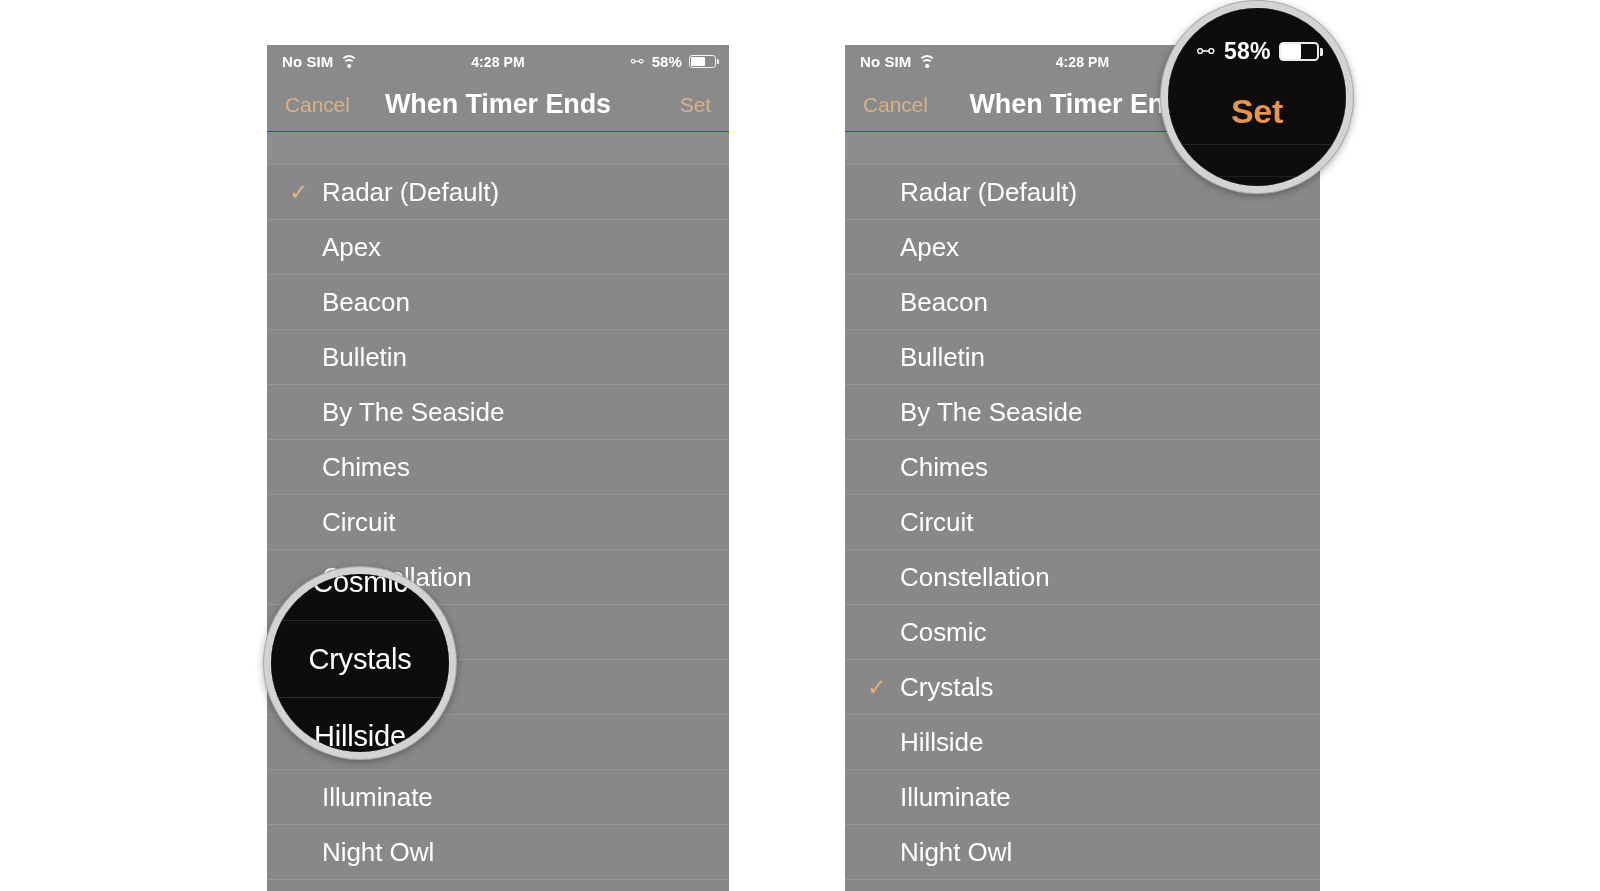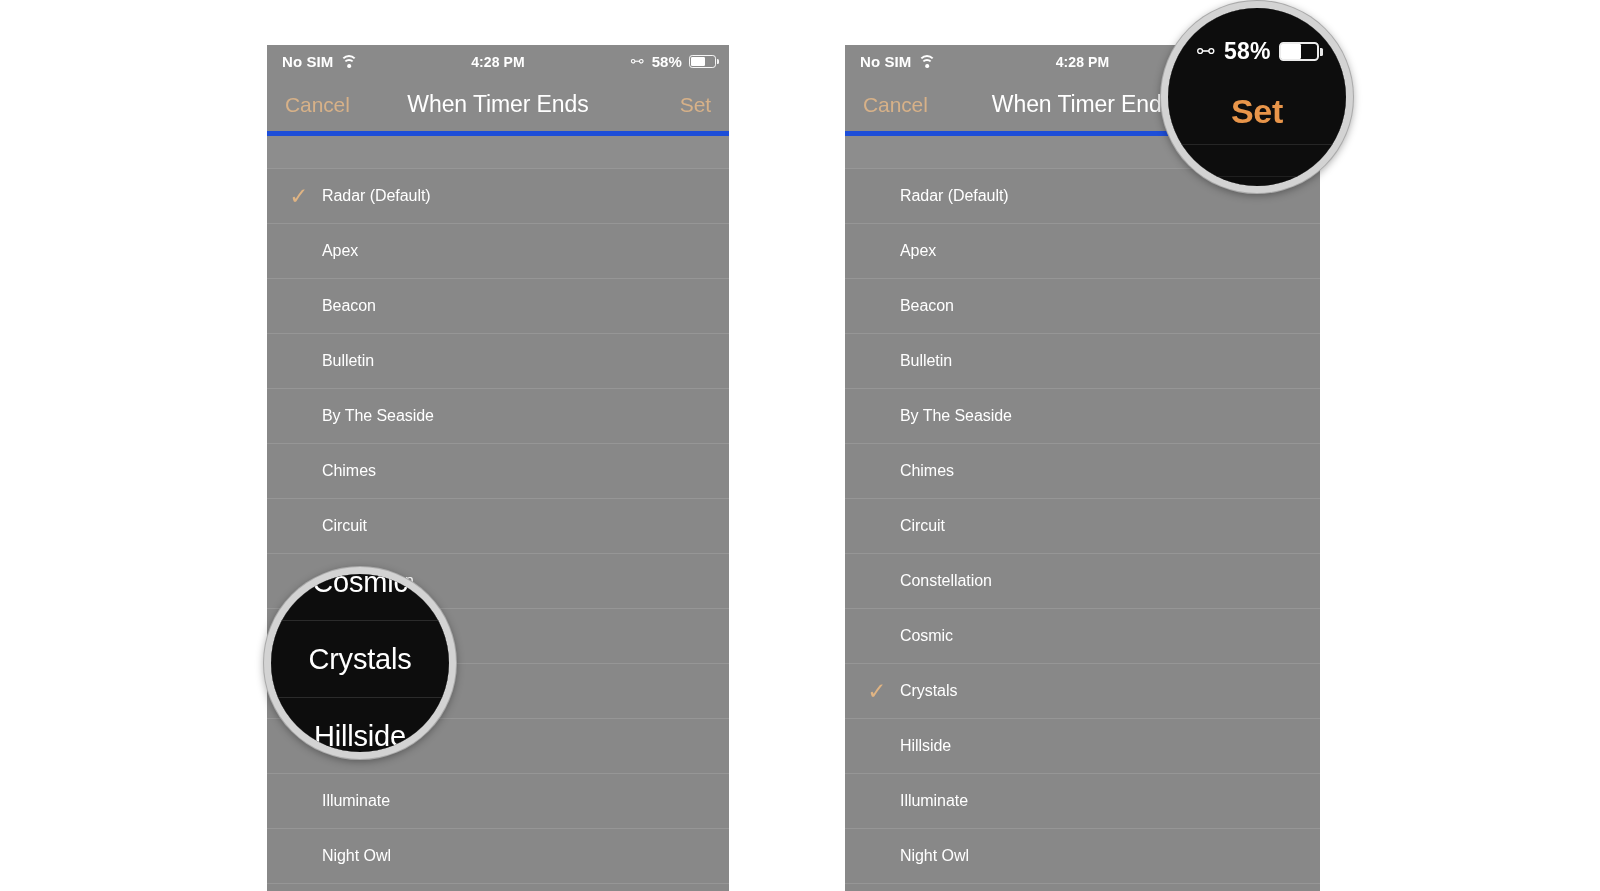--- a/index.html
+++ b/index.html
@@ -104,30 +104,30 @@
     width: 2px; height: 5px;
     background: rgba(255,255,255,0.9);
     border-radius: 0 1.5px 1.5px 0;
   }
 
   
   .navbar {
     position: relative;
     height: 53px;
     background: #8a8a8a;
-    border-bottom: 5px solid #1d4ed8;
+    border-bottom: 1px solid #1d4ed8;
   }
   .nav-title {
     position: absolute;
     left: 0; right: 0; top: 0;
     height: 53px;
     display: flex; align-items: center; justify-content: center;
     color: #ffffff;
-    font-size: 23px;
-    font-weight: normal;
+    font-size: 27px;
+    font-weight: bold;
     letter-spacing: -0.1px;
   }
   .nav-btn {
     position: absolute;
     top: 0; height: 53px;
     display: flex; align-items: center;
     color: #d7b188;
     font-size: 21px;
     letter-spacing: -0.1px;
     cursor: pointer;
@@ -157,21 +157,21 @@
     left: 21px;
     width: 22px;
     text-align: center;
     color: #e0b483;
     font-size: 23px;
     line-height: 1;
   }
   .row .label {
     margin-left: 55px;
     color: #ffffff;
-    font-size: 16px;
+    font-size: 26px;
     letter-spacing: -0.05px;
   }
   .row.clipped { height: 26px; overflow: hidden; border-bottom: none; }
 
   
   .loupe {
     position: absolute;
     border-radius: 50%;
     overflow: hidden;
     background: #0d0d0d;

